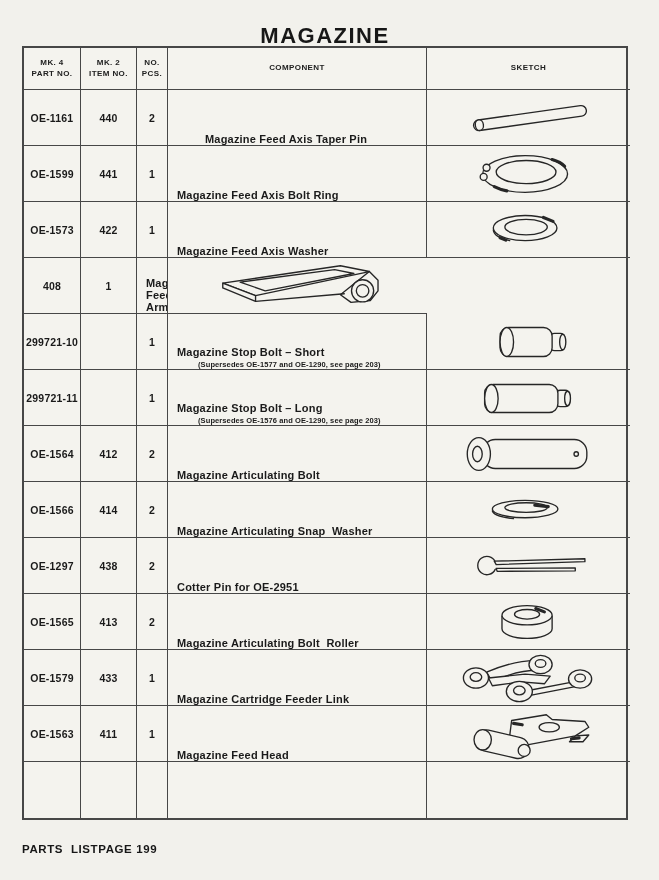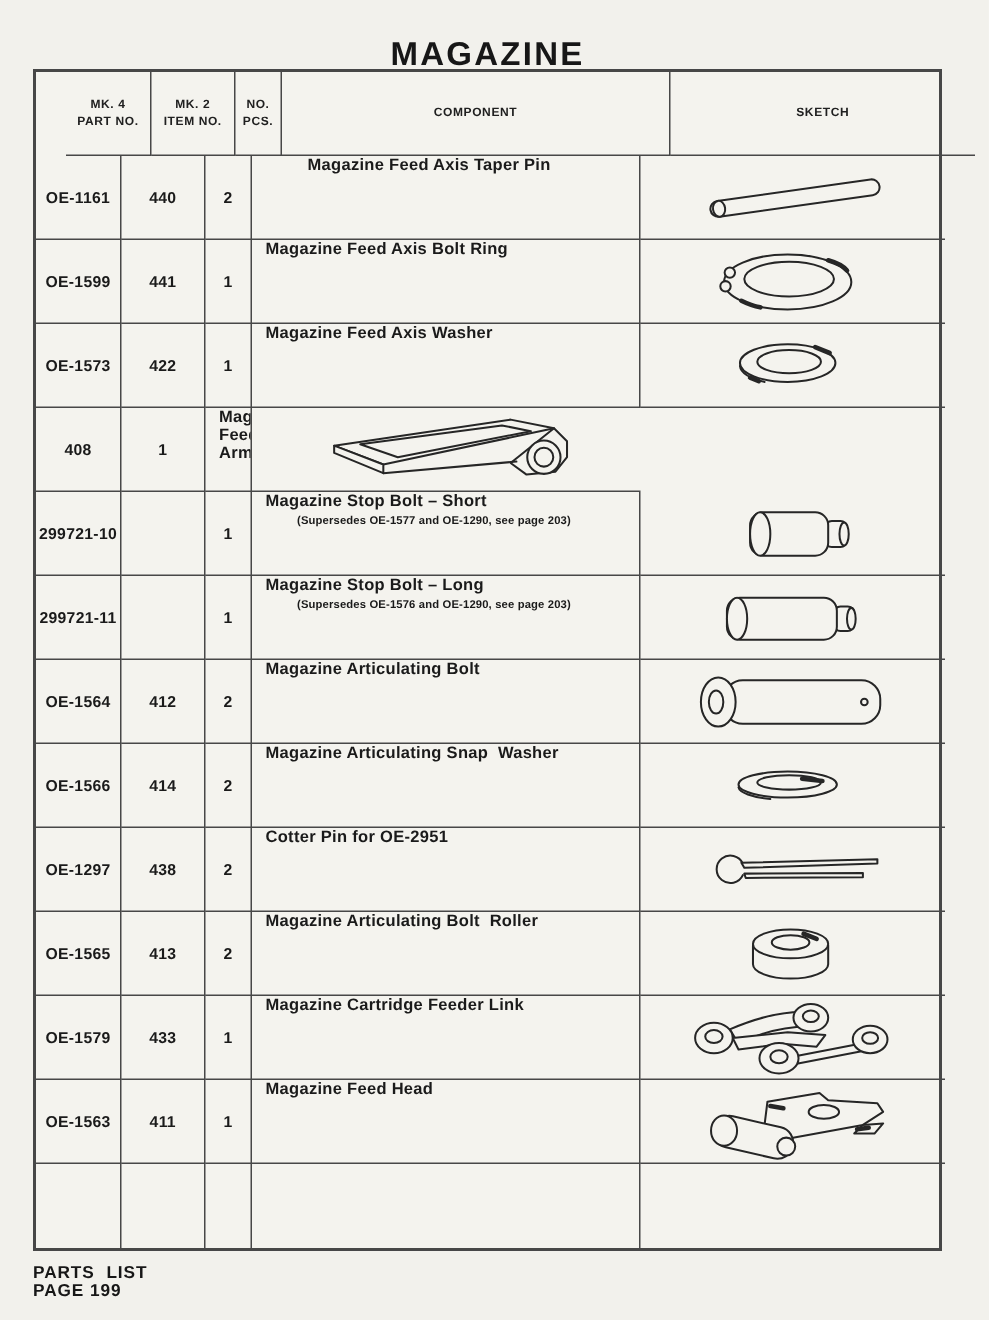--- a/index.html
+++ b/index.html
@@ -15,49 +15,49 @@
     margin:16px;font-size:22px;font-weight:bold;letter-spacing:1.5px;color:#171717;
   }
   .title-underline{
     width:194px;height:3px;background:#242424;margin:3px auto 0 auto;
   }
   .tbl{
     position:absolute;top:46px;left:22px;width:606px;
     border:2px solid #474747;background:#f4f3ee;box-sizing:border-box;
   }
   .hr,.tr{display:grid;grid-template-columns:57px 56px 31px 259px 203px;}
-  .hr{height:56px;padding-left:20px;}
+  .hr{height:42px;}
   .tr{height:56px;}
   .th,.td{
     border-right:1px solid #474747;border-bottom:1px solid #474747;
     box-sizing:border-box;overflow:hidden;
   }
   .th:last-child,.td:last-child{border-right:none;}
   .tr:last-child .td{border-bottom:none;}
   .th{
     display:flex;flex-direction:column;align-items:center;justify-content:center;
     font-size:8px;font-weight:bold;letter-spacing:0.4px;line-height:1.35;color:#202020;
   }
   .td.c{
     display:flex;align-items:center;justify-content:center;
     font-size:10.5px;font-weight:bold;letter-spacing:0.2px;
   }
   .td.comp{
-    display:flex;flex-direction:column;justify-content:flex-start;
+    display:flex;flex-direction:column;justify-content:flex-end;
     padding-left:9px;
   }
   .comp-main{font-size:11px;font-weight:bold;letter-spacing:0.2px;white-space:pre-wrap;}
   .tr:first-child .comp-main{padding-left:28px;}
   .comp-note{font-size:7.5px;font-weight:bold;letter-spacing:0.1px;padding-left:21px;margin-top:2px;}
   .td.sk{display:flex;align-items:center;justify-content:center;}
   .td.sk svg{display:block;}
   .footer{
     position:absolute;top:843px;left:22px;width:608px;
     display:flex;justify-content:flex-start;
-    font-size:11.5px;font-weight:bold;letter-spacing:0.6px;color:#171717;flex-direction:column;
+    font-size:11.5px;font-weight:bold;letter-spacing:0.6px;color:#171717;
   }
   .footer .fl{word-spacing:4px;}
   #sketch-lib svg, .td.sk svg{stroke:#262626;stroke-width:1.4;fill:none;stroke-linejoin:round;stroke-linecap:round;}
   .f{fill:#f4f3ee;}
   .dk{stroke-width:3.2;}
 </style>
 </head>
 <body>
 
 <div class="title-wrap">

